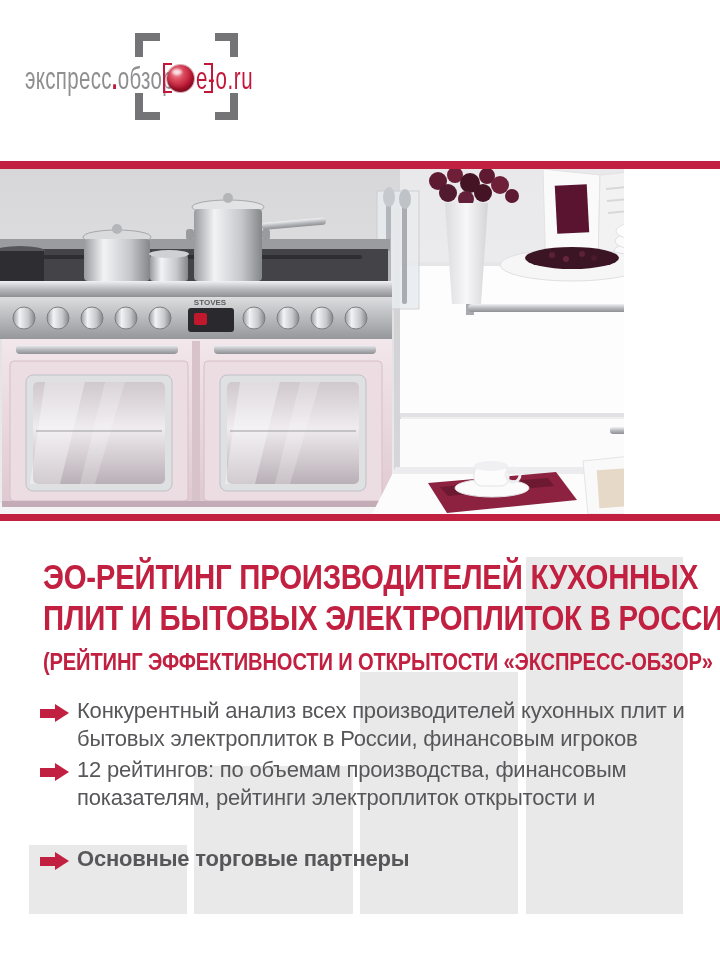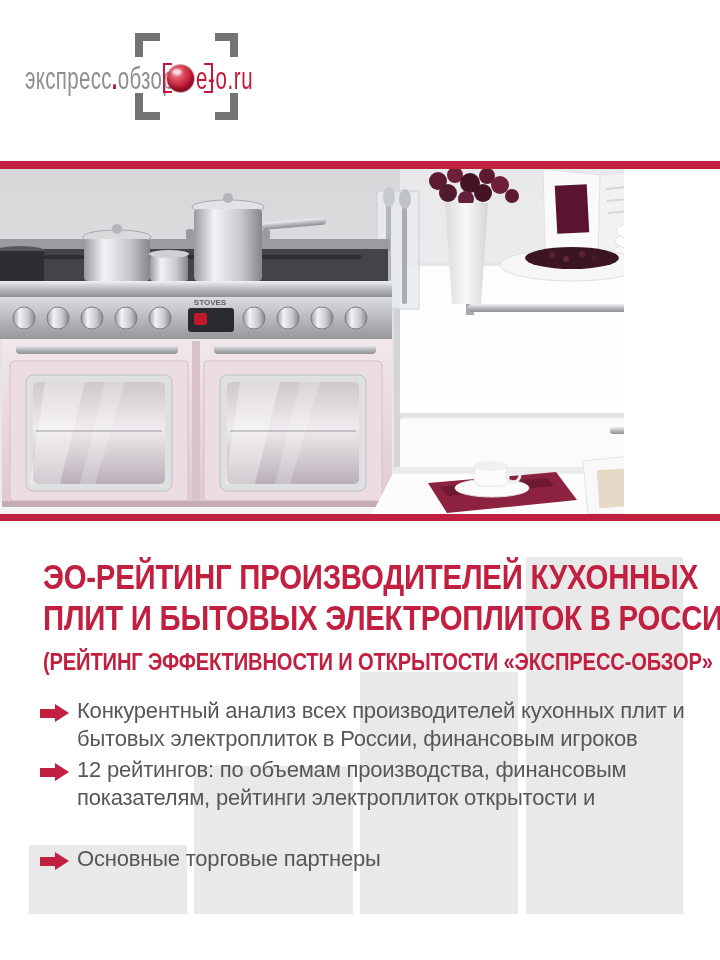--- a/index.html
+++ b/index.html
@@ -51,21 +51,21 @@
          font-weight:bold;font-size:35px;line-height:41px;letter-spacing:-0.3px;
          transform:scaleX(0.84);transform-origin:left top;white-space:nowrap;}
   .title span{display:block;}
   .subtitle{position:absolute;left:43px;top:649px;z-index:3;color:var(--accent);
          font-weight:bold;font-size:24px;line-height:26px;letter-spacing:-0.2px;
          transform:scaleX(0.84);transform-origin:left top;white-space:nowrap;}
 
   .bullet{position:absolute;left:40px;width:665px;z-index:3;}
   .bullet.p1{top:697px;}
   .bullet.p2{top:724px;margin-top:32px;}
-  .bullet.p3{top:845px;}
+  .bullet.p3{top:845px;font-weight:bold;}
   .arrow{position:absolute;left:0;top:7px;width:29px;height:19px;}
   .arrow::before{content:"";position:absolute;left:0;top:5px;width:15px;height:9px;background:var(--accent);}
   .arrow::after{content:"";position:absolute;left:15px;top:0;width:0;height:0;
         border-top:9.5px solid transparent;border-bottom:9.5px solid transparent;border-left:14px solid var(--accent);}
   .btext{margin-left:37px;color:var(--body_text);font-size:22px;line-height:28px;letter-spacing:-0.2px;}
   .btext span{display:block;white-space:nowrap;}
 </style>
 </head>
 <body>
 

